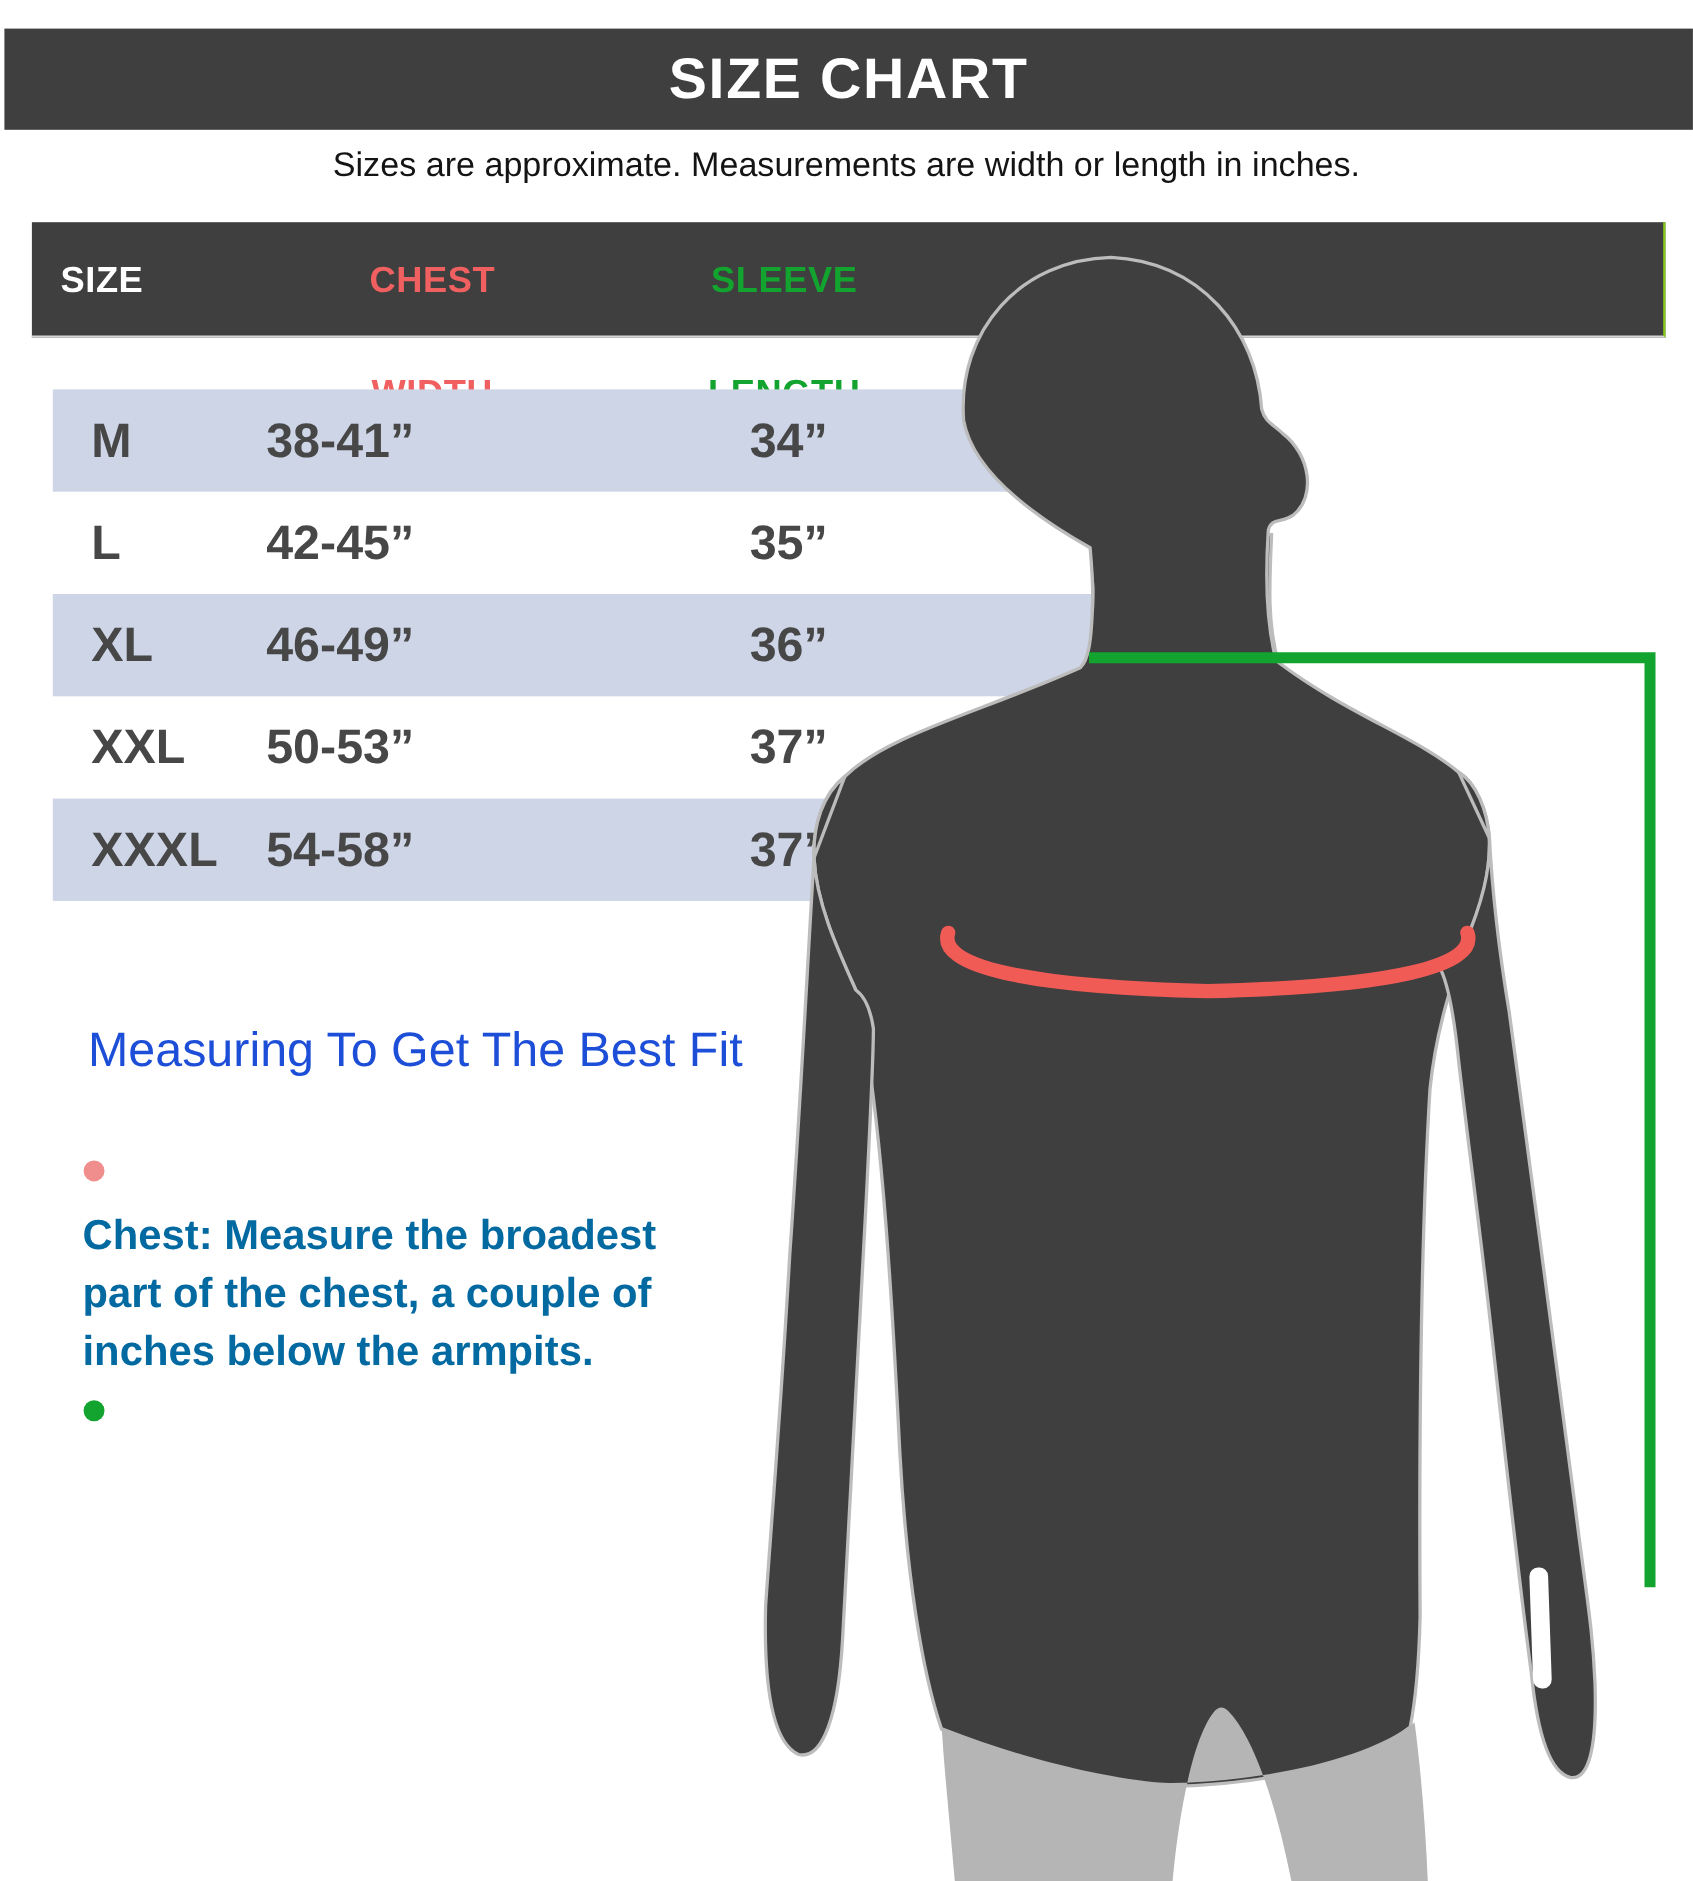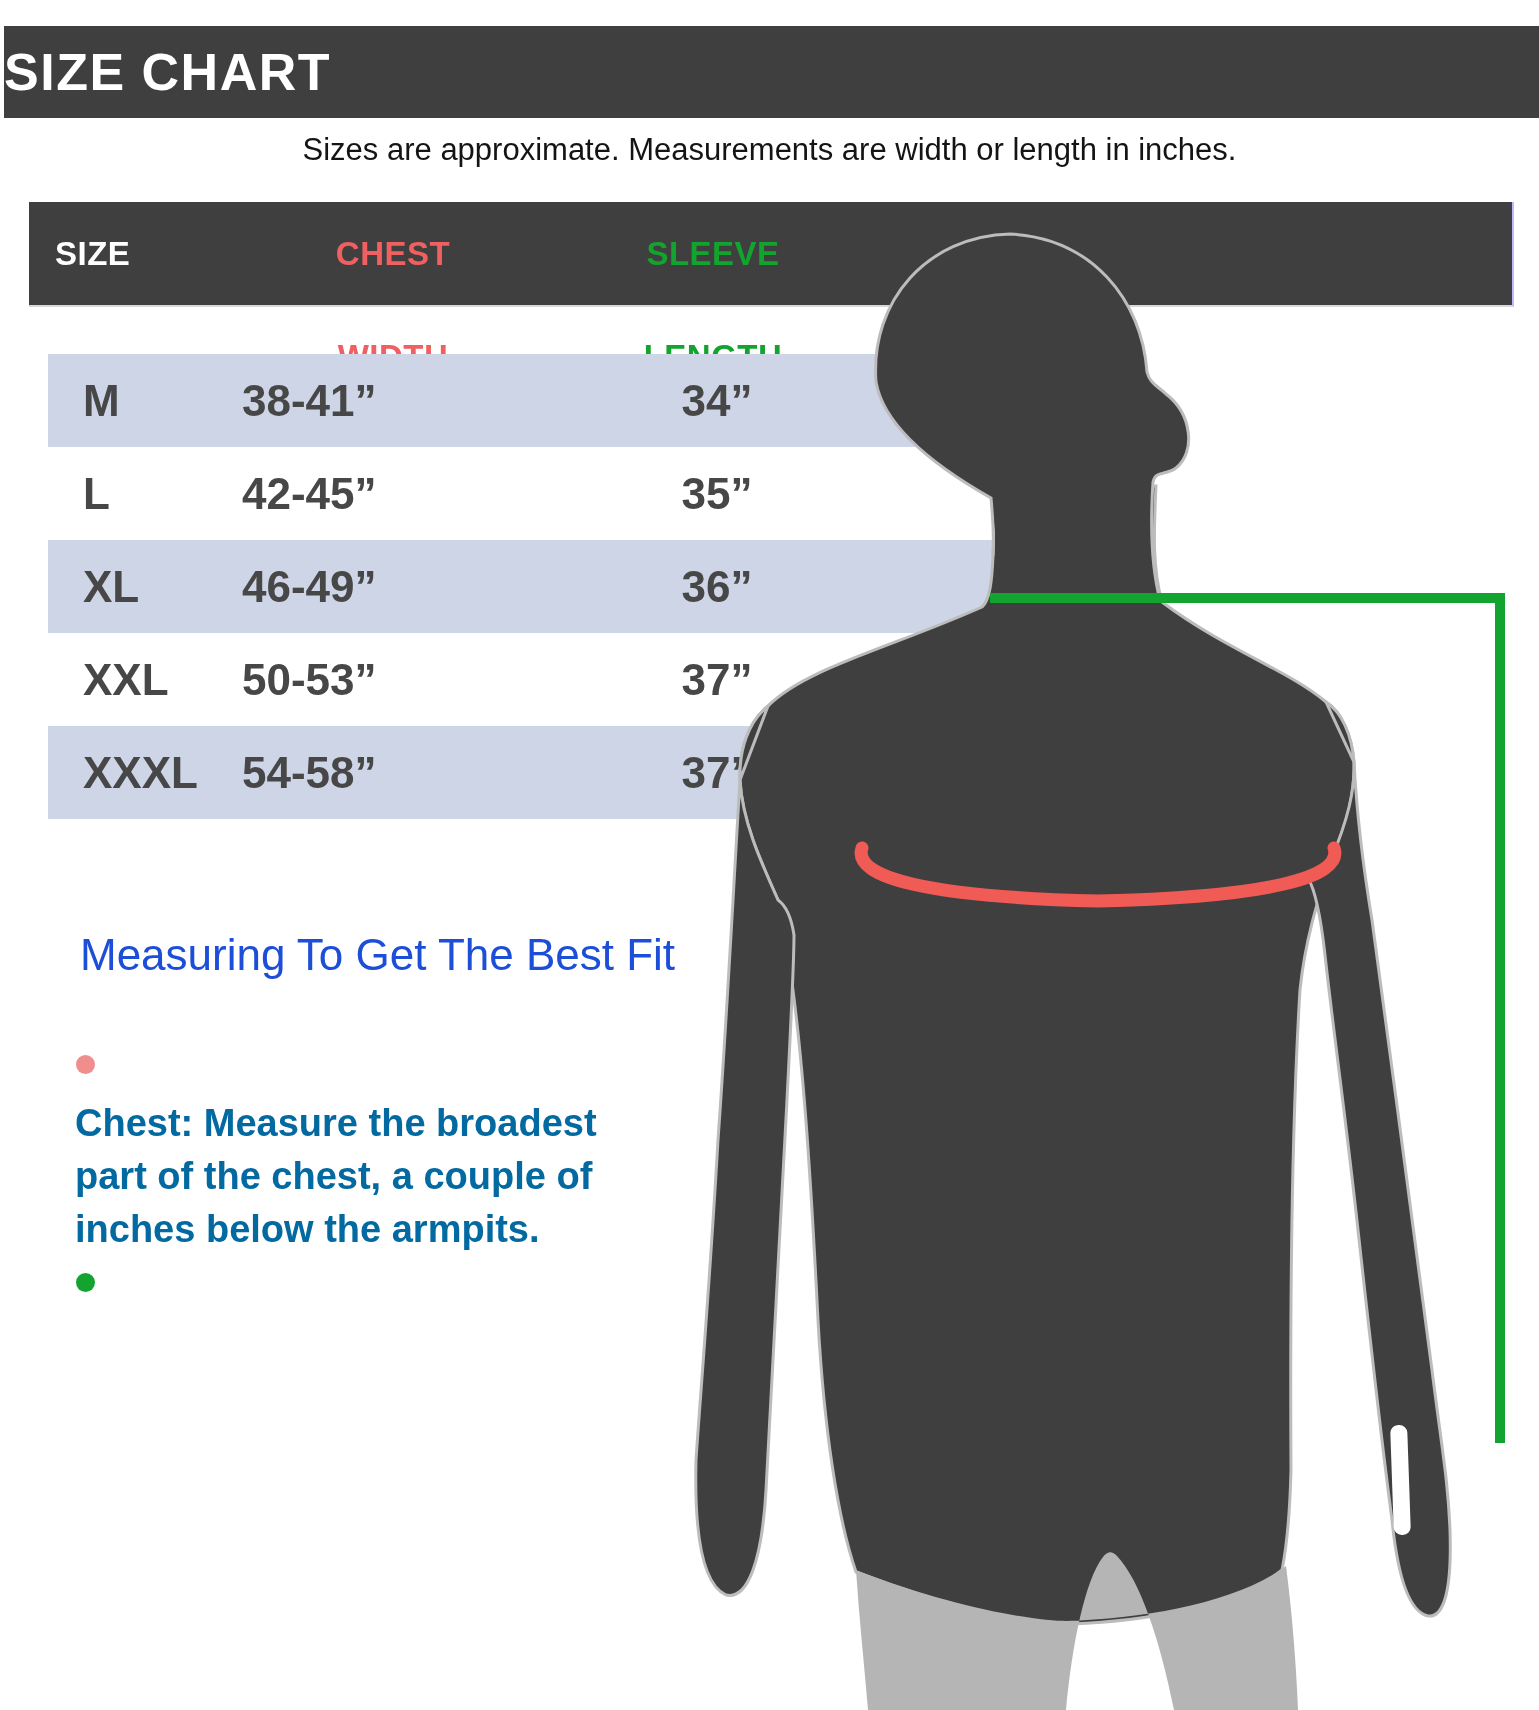--- a/index.html
+++ b/index.html
@@ -4,30 +4,30 @@
 <style>
   html,body{margin:0;padding:0;background:#ffffff;}
   .canvas{
     position:relative;width:1539px;height:1710px;background:#ffffff;
     font-family:"Liberation Sans", sans-serif;overflow:hidden;
   }
   
   .top-bar{position:absolute;left:4px;top:26px;right:0;height:92px;background:#3f3f3f;}
   .top-bar h1{
     margin:0;color:#ffffff;font-size:52px;font-weight:bold;letter-spacing:1.5px;
-    text-align:left;line-height:92px;
+    text-align:center;line-height:92px;
   }
   .subtitle{
     position:absolute;top:132px;left:0;width:100%;text-align:center;
     font-size:31px;color:#141414;
   }
   
   .thead{
     position:absolute;left:29px;top:202px;width:1483px;height:103px;background:#3f3f3f;
-    border-right:2px solid #c4b5fd;border-bottom:2px solid #d8d8d8;
+    border-right:2px solid #84cc16;border-bottom:2px solid #d8d8d8;
   }
   .th{position:absolute;top:0;line-height:103px;font-weight:bold;font-size:33px;letter-spacing:.5px;}
   .th-size{left:26px;color:#ffffff;}
   .th-chest{left:257px;width:214px;text-align:center;color:#f06060;}
   .th-sleeve{left:559px;width:250px;text-align:center;color:#12a42e;}
   
   .tbody{position:absolute;left:48px;top:354px;width:1042px;z-index:1;}
   .trow{position:relative;height:93px;}
   .trow.alt{background:#cdd5e7;}
   .td{position:absolute;top:0;font-weight:bold;color:#474747;font-size:44px;line-height:93px;}

